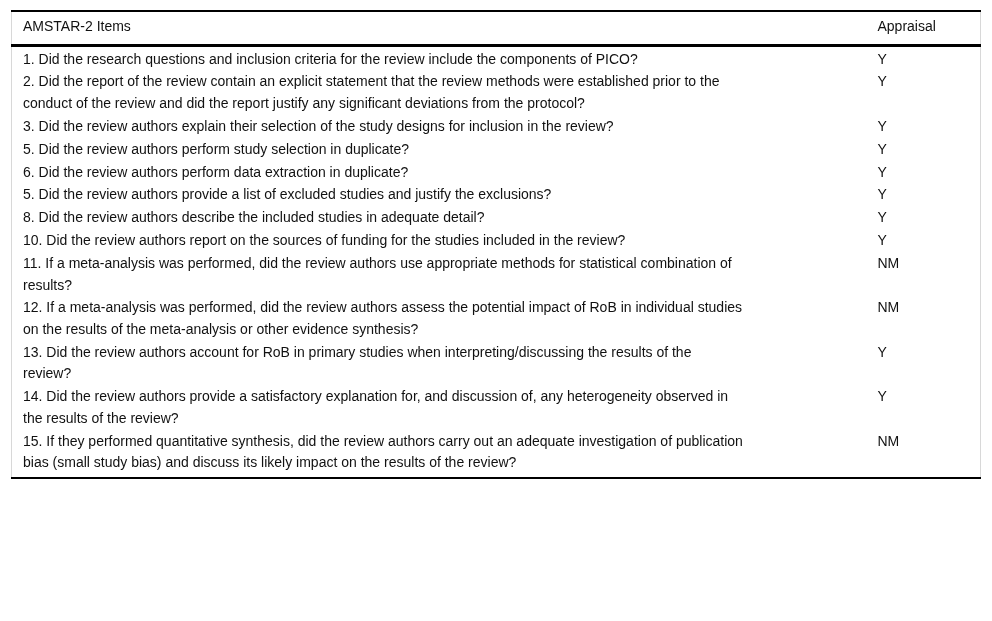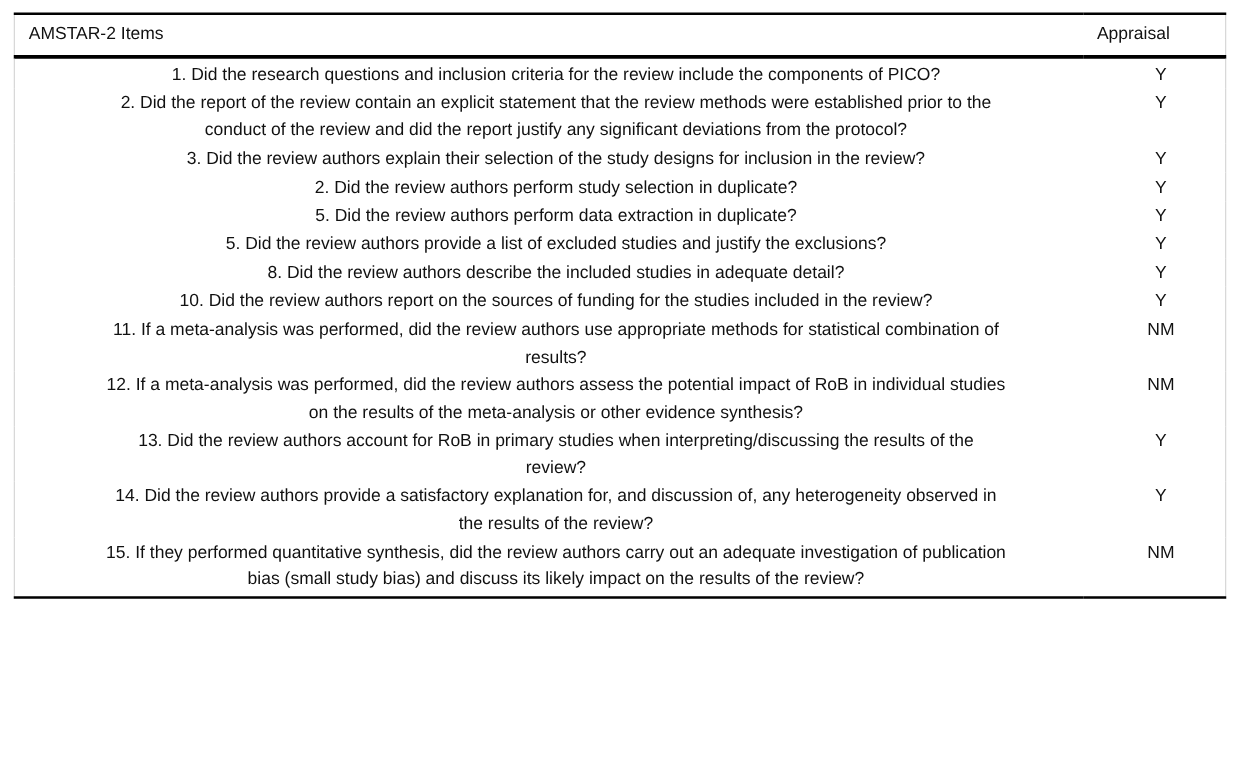--- a/index.html
+++ b/index.html
@@ -41,21 +41,20 @@
     vertical-align: middle;
     line-height: 21.5px;
     padding: 4px 0 6px 11px;
     border-bottom: 3px solid var(--strong_rule);
   }
   tbody td {
     vertical-align: top;
     line-height: 21.5px;
     padding: 0.7px 0 0.7px 11px;
     white-space: pre-line;
-    text-align: center;
   }
   tbody tr:first-child td { padding-top: 2px; }
   tbody tr:last-child td { padding-bottom: 3px; }
 </style>
 </head>
 <body>
 
 <div class="page">
   <table class="amstar">
     <colgroup>
@@ -76,25 +75,25 @@
       <tr>
         <td>2. Did the report of the review contain an explicit statement that the review methods were established prior to the
 conduct of the review and did the report justify any significant deviations from the protocol?</td>
         <td>Y</td>
       </tr>
       <tr>
         <td>3. Did the review authors explain their selection of the study designs for inclusion in the review?</td>
         <td>Y</td>
       </tr>
       <tr>
-        <td>2. Did the review authors perform study selection in duplicate?</td>
+        <td>5. Did the review authors perform study selection in duplicate?</td>
         <td>Y</td>
       </tr>
       <tr>
-        <td>5. Did the review authors perform data extraction in duplicate?</td>
+        <td>6. Did the review authors perform data extraction in duplicate?</td>
         <td>Y</td>
       </tr>
       <tr>
         <td>5. Did the review authors provide a list of excluded studies and justify the exclusions?</td>
         <td>Y</td>
       </tr>
       <tr>
         <td>8. Did the review authors describe the included studies in adequate detail?</td>
         <td>Y</td>
       </tr>

